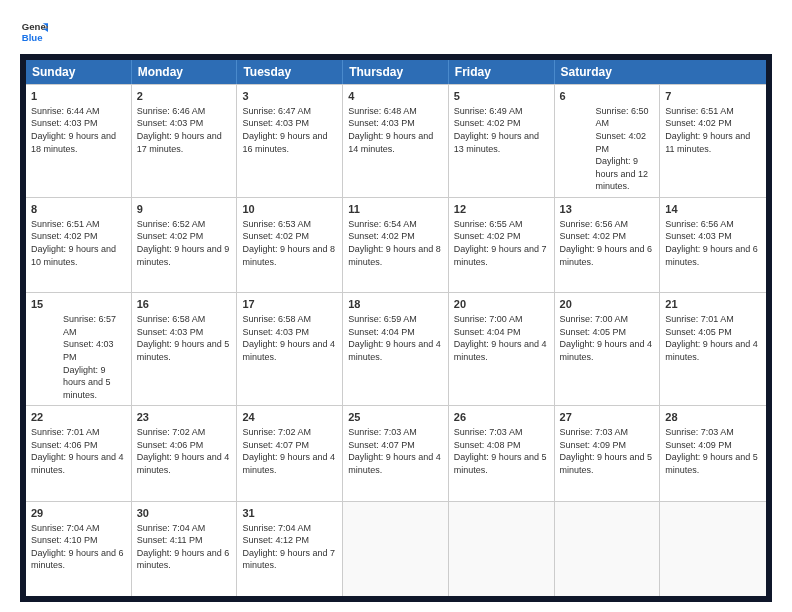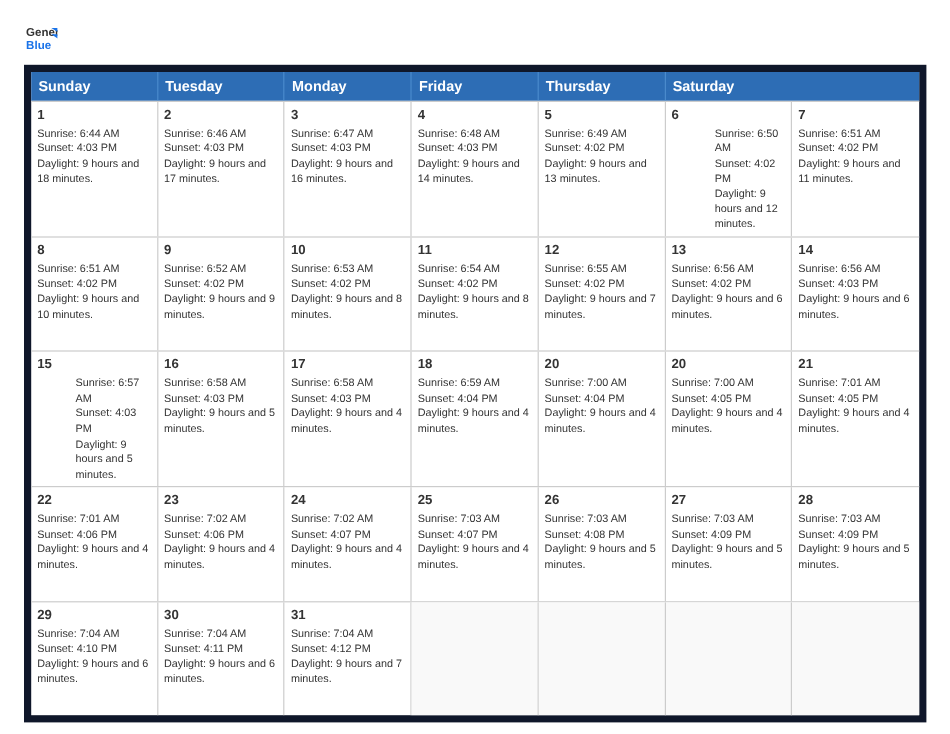--- a/index.html
+++ b/index.html
@@ -123,24 +123,24 @@
     </div>
     <div class="title-block">
       <div class="main-title"></div>
       <div class="subtitle"></div>
     </div>
   </div>
 
   <div class="calendar">
     <div class="cal-header-row" id="cal-header">
         <div class="cal-header-cell">Sunday</div>
+        <div class="cal-header-cell">Monday</div>
         <div class="cal-header-cell">Tuesday</div>
-        <div class="cal-header-cell">Monday</div>
+        <div class="cal-header-cell">Thursday</div>
         <div class="cal-header-cell">Friday</div>
-        <div class="cal-header-cell">Thursday</div>
         <div class="cal-header-cell">Saturday</div>
       </div>
     <div class="cal-body" id="cal-body">
         <div class="cal-week">
           <div class="cal-cell">
             <span class="day-num">1</span>
             <div class="cell-text" style="white-space: pre-line;">Sunrise: 6:44 AM
 Sunset: 4:03 PM
 Daylight: 9 hours and 18 minutes.</div>
           </div>

